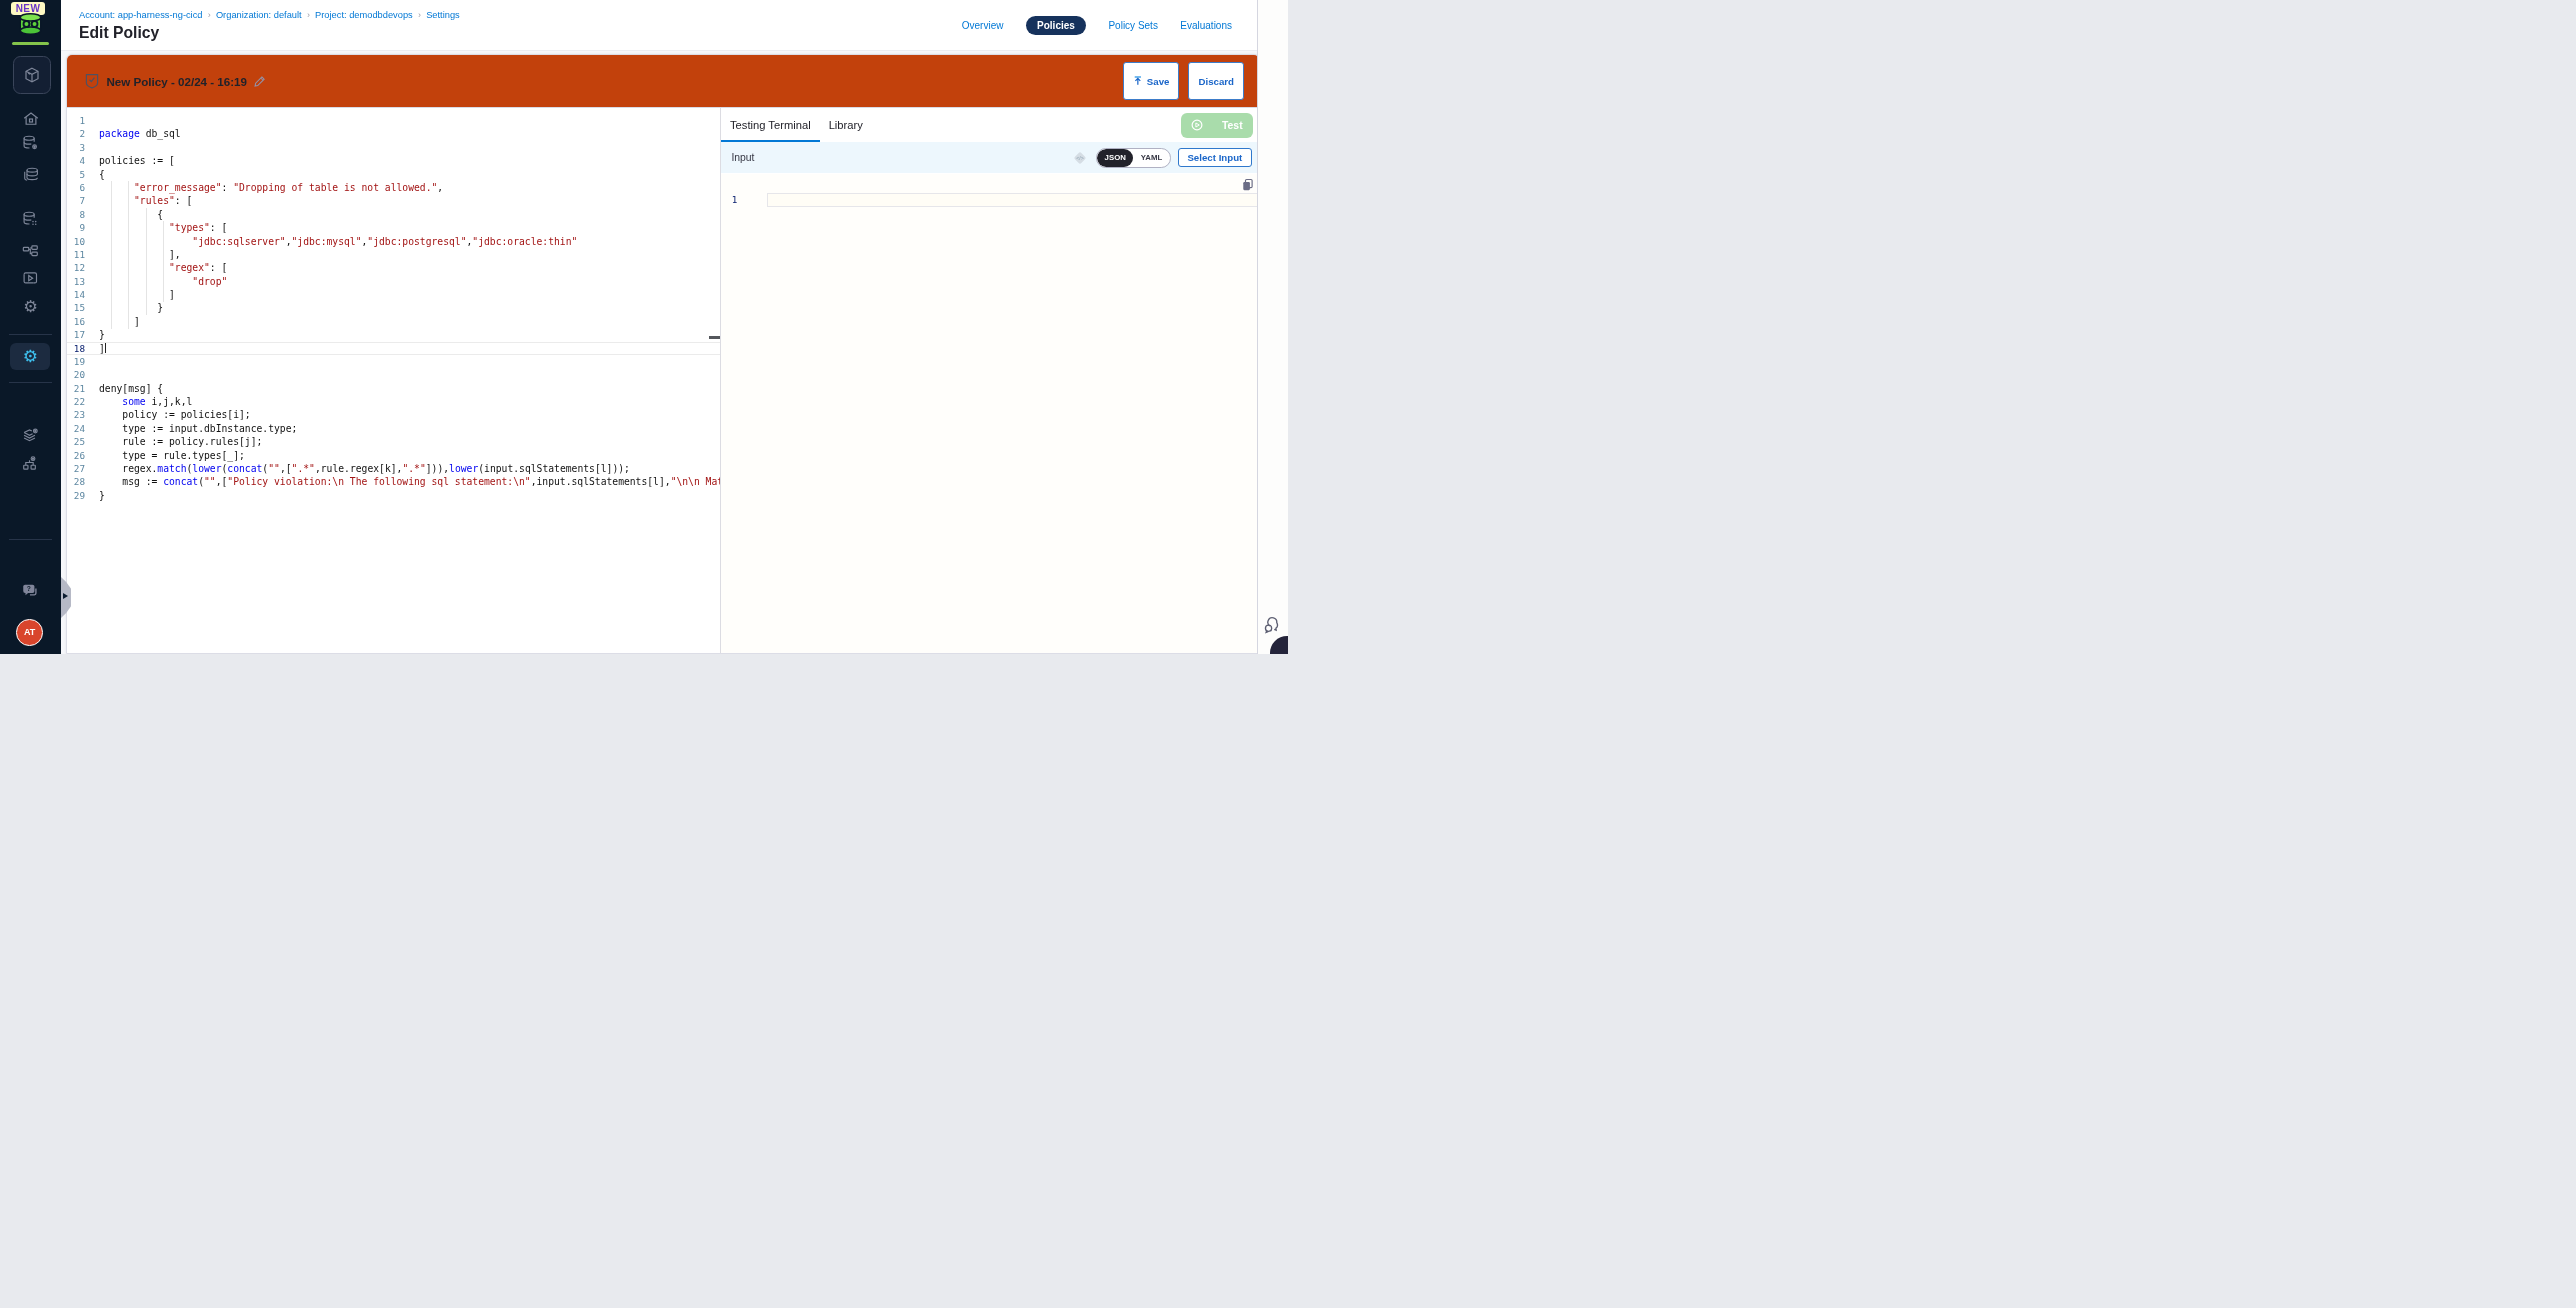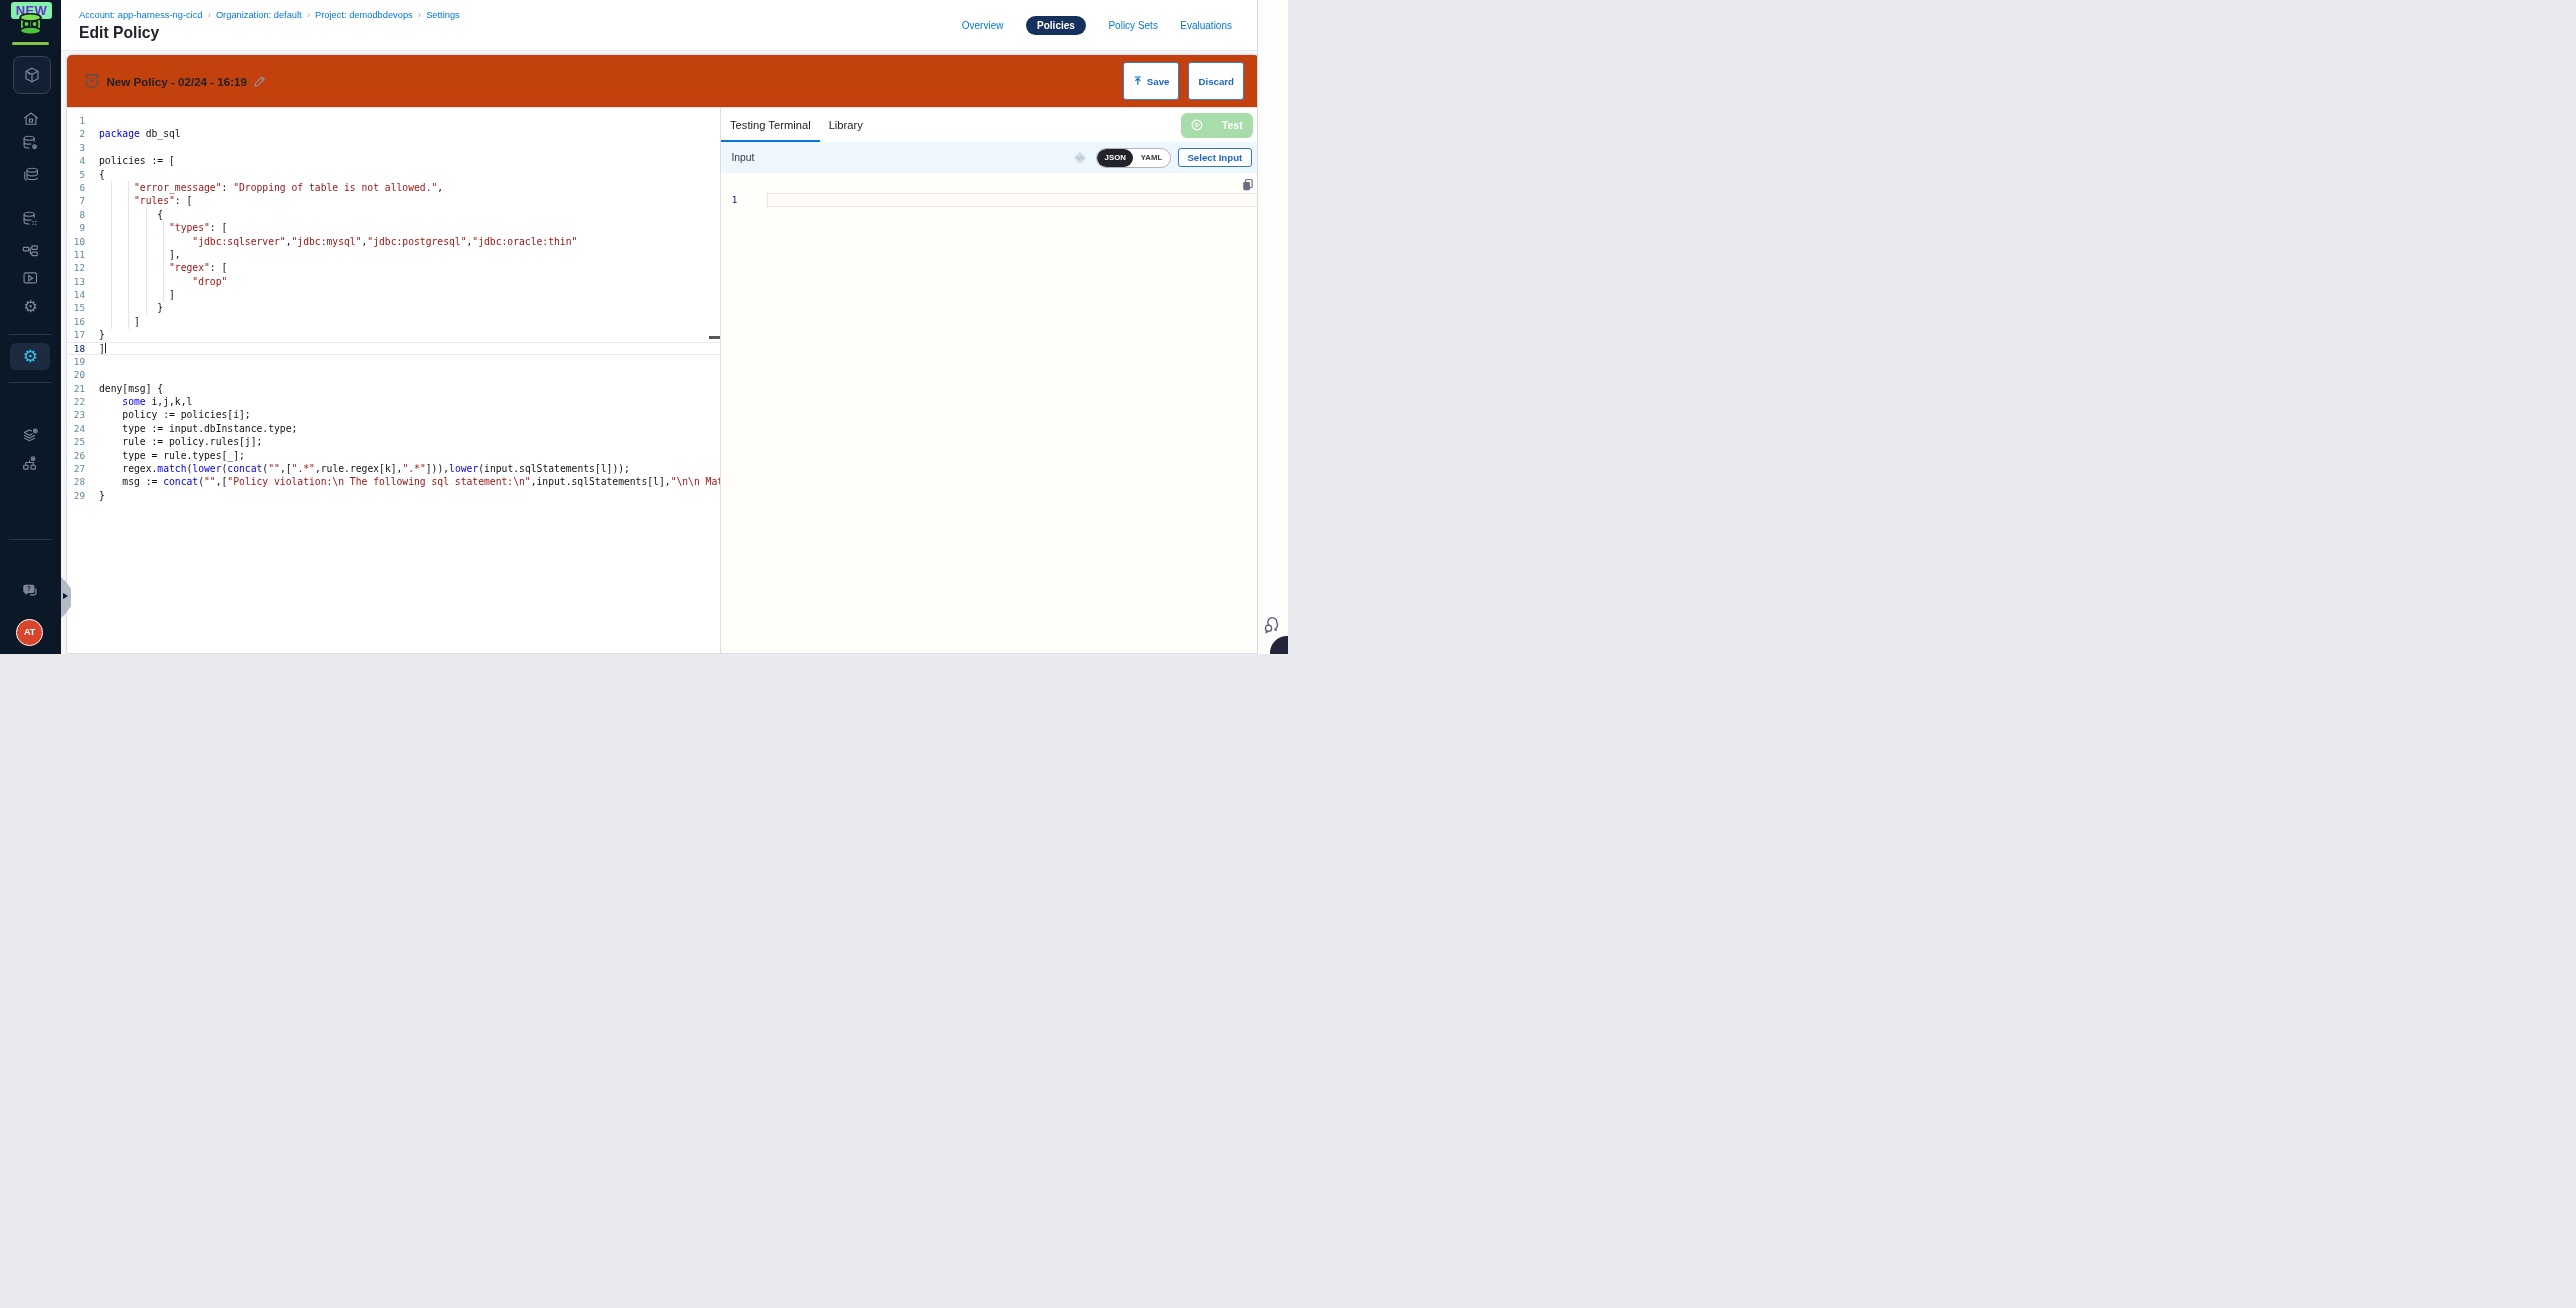--- a/index.html
+++ b/index.html
@@ -1,21 +1,21 @@
 <!DOCTYPE html>
 <html style="font-size:12px"><head>
 <meta charset="utf-8">
 <style>
   html,body{margin:0;padding:0;background:#e8eaee;}
   #page{position:relative;width:1288px;height:654px;background:#f6f7fa;overflow:hidden;
         font-family:"Liberation Sans",sans-serif;color:#22222a;}
 
   
   #sidebar{position:absolute;left:0;top:0;width:61px;height:654px;background:#0a1828;z-index:30;}
-  .sb-badge{position:absolute;left:11.2px;top:2.2px;background:#86efac;color:#6a35c8;font-size:13px;
+  .sb-badge{position:absolute;left:11.2px;top:2.2px;background:#fef9c3;color:#6a35c8;font-size:10px;
             font-weight:bold;padding:0.7px 4.5px;border-radius:3px;letter-spacing:0.4px;}
   .sb-logo{position:absolute;left:18px;top:12px;}
   .sb-greenline{position:absolute;left:12px;top:42px;width:37px;height:3px;background:#84c44b;border-radius:1.5px;}
   .sb-tile{position:absolute;left:12.7px;top:56px;width:36px;height:36px;border:0.7px solid #3a455a;
            border-radius:7.5px;background:#131f33;display:flex;align-items:center;justify-content:center;}
   .sb-ic{position:absolute;left:0;width:61px;height:25px;display:flex;align-items:center;justify-content:center;cursor:pointer;}
   .sb-ic svg{display:block;}
   .gear-glyph{font-size:16.4px;color:#7e8699;line-height:1;}
   .sb-div{position:absolute;left:9px;width:43px;height:0.7px;background:#273449;}
   .sb-active{position:absolute;left:10.4px;top:343px;width:40px;height:27px;background:#1c2b40;border-radius:6px;

